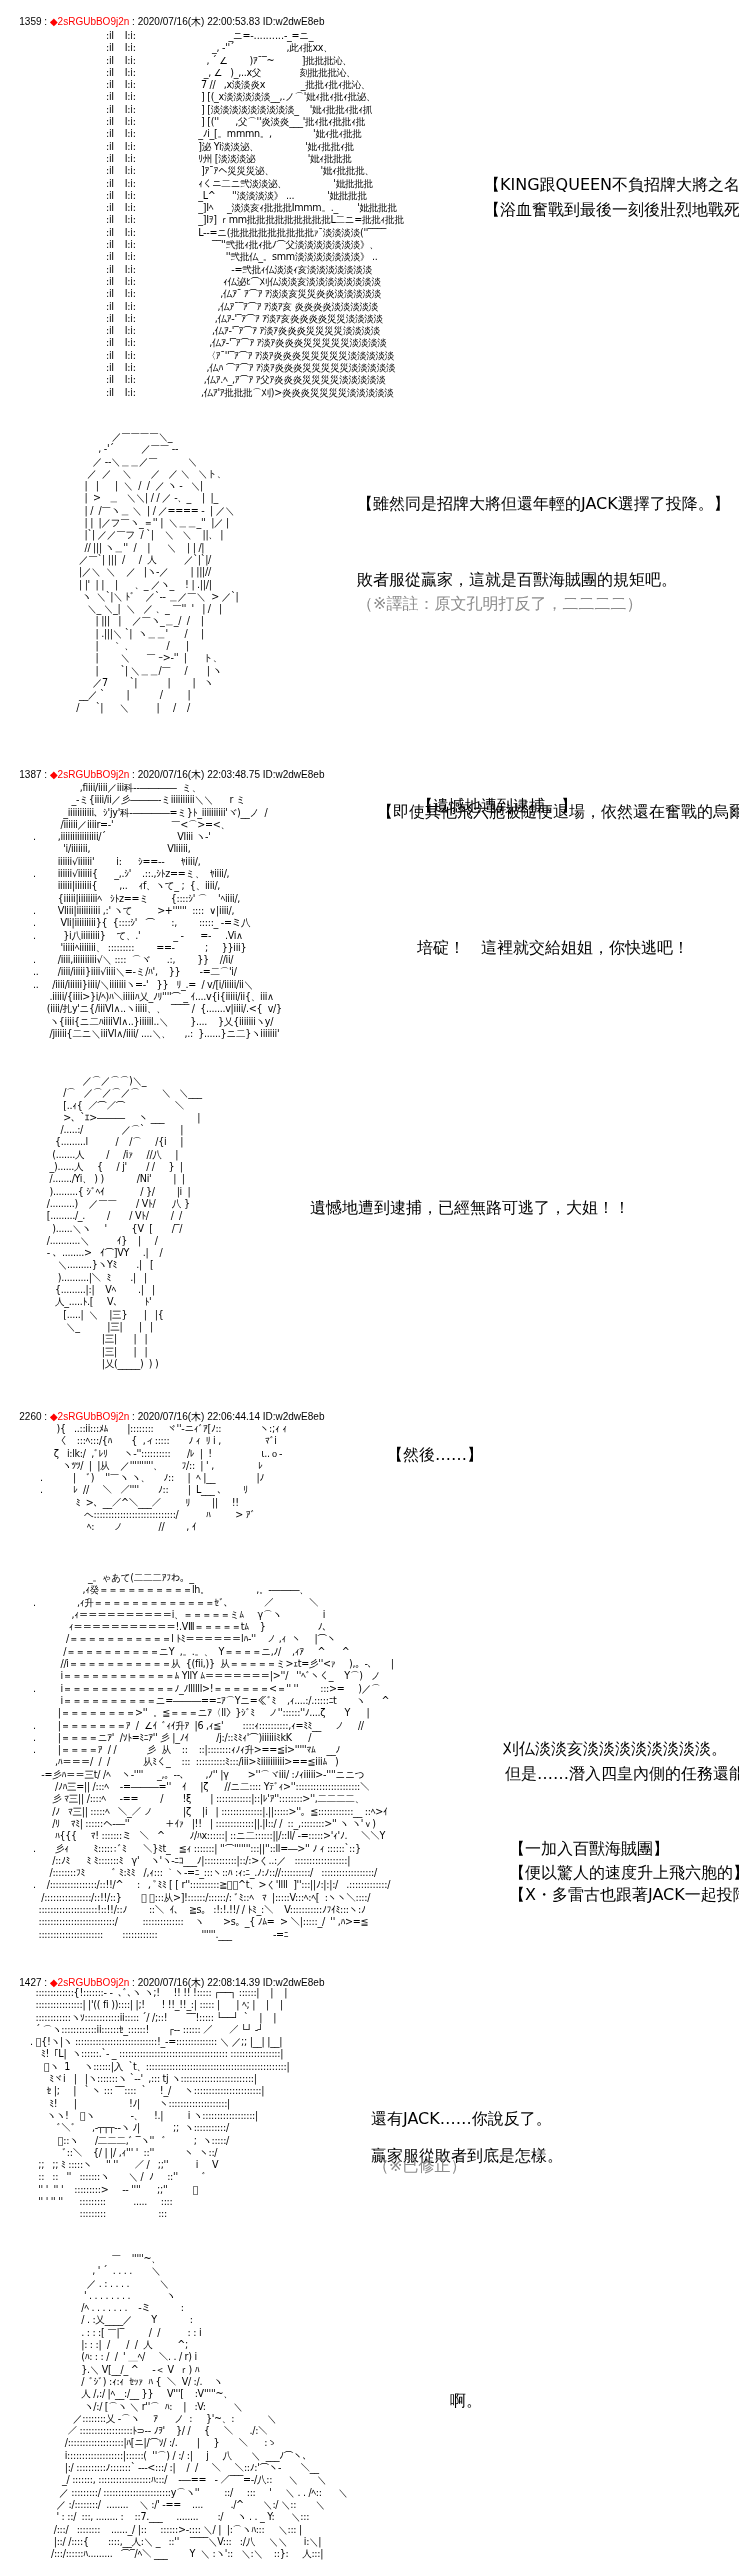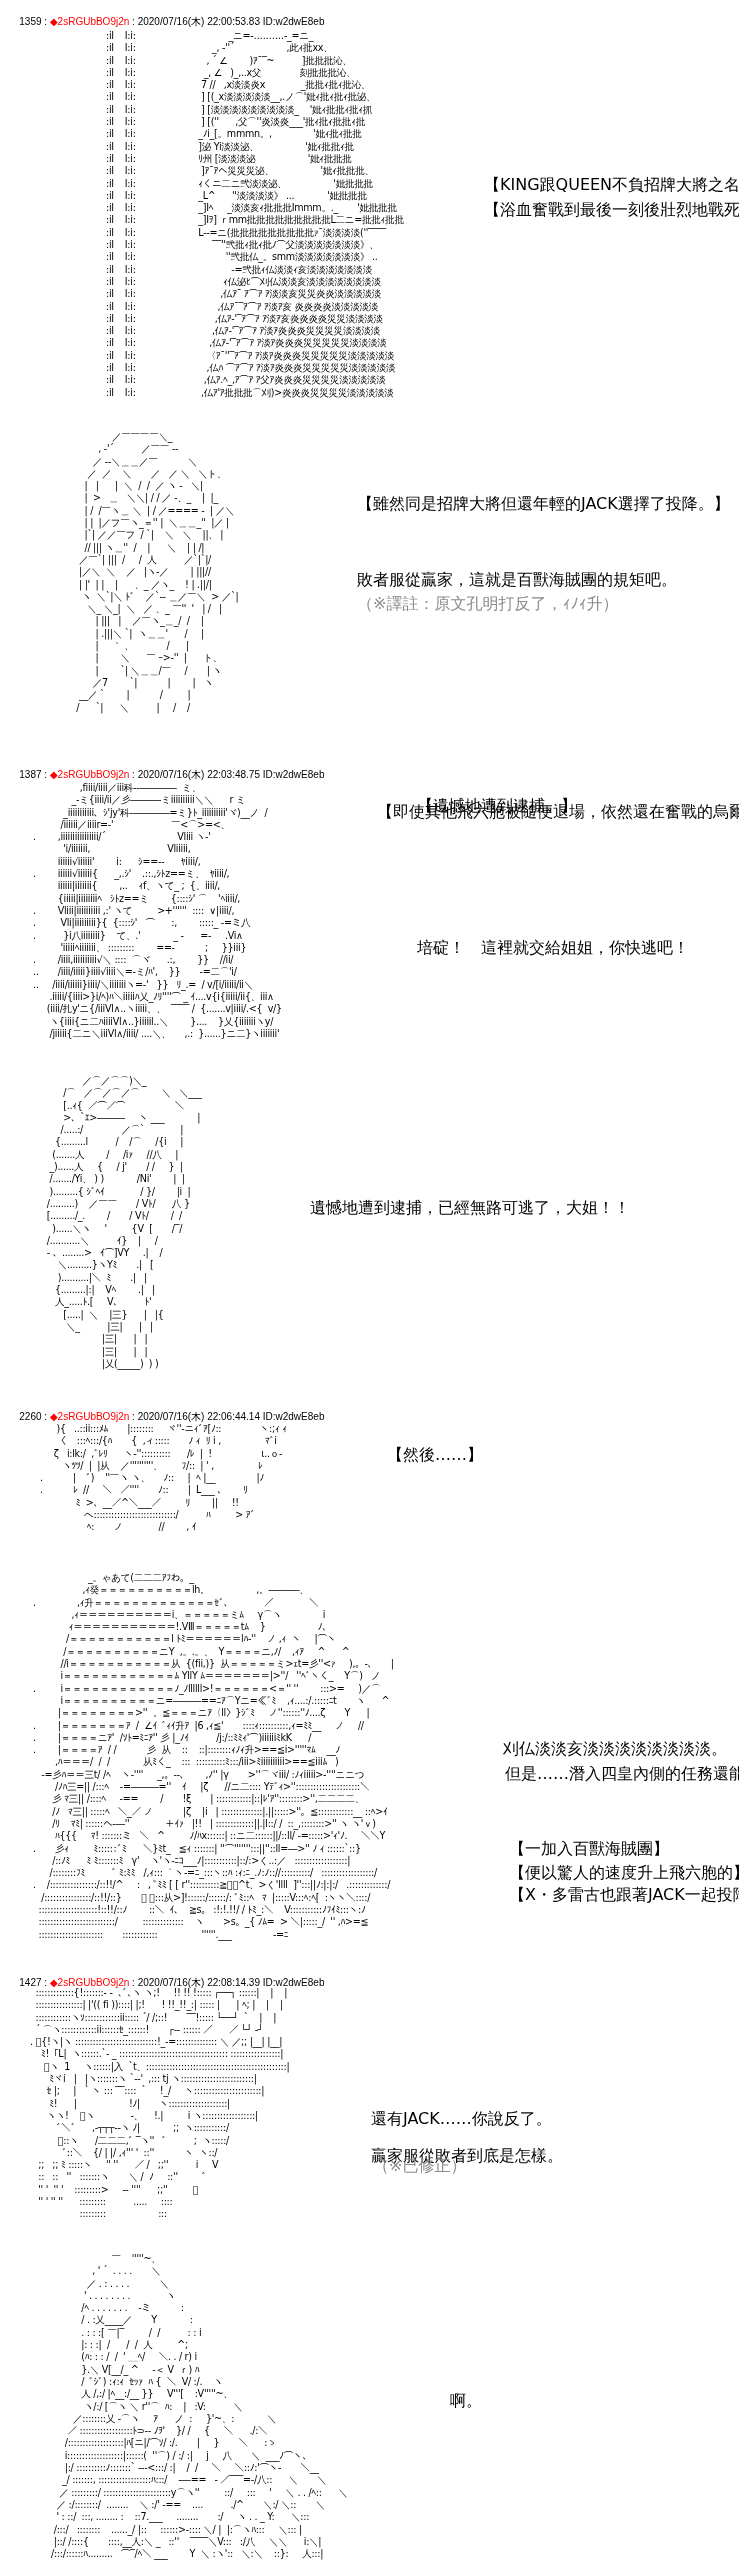--- a/index.html
+++ b/index.html
@@ -109,21 +109,21 @@
           | |||   |    ／￣ヽ_＿_/  /    |
           | .|||＼ `|  ヽ＿＿'      /     |
           |     ｀ 、            /      |
           |        ＼      ￣ ｰ&gt;-''  |      ト、
           |        `| ＼＿＿/￣     /       | ヽ
          ／7        `|           |        |   ヽ
     __／ `        |           /         |
    /      `|      ＼          |     /    /</div>
   <div class="line" style="left:357px; top:498px;">【雖然同是招牌大將但還年輕的JACK選擇了投降。】</div>
   <div class="line" style="left:357px; top:574px;">敗者服從贏家，這就是百獸海賊團的規矩吧。</div>
-  <div class="line note" style="left:357px; top:598px;">（※譯註：原文孔明打反了，ｨﾉｨ升）</div>
+  <div class="line note" style="left:357px; top:598px;">（※譯註：原文孔明打反了，二二二二）</div>
 </div>
 
 <div>
   <div class="post-header" style="top:757px;">
     <span class="num">1387</span><span> : </span><span class="trip">◆2sRGUbBO9j2n</span><span> : </span><span>2020/07/16(木) 22:03:48.75</span><span> </span><span>ID:w2dwE8eb</span>
   </div>
   <div class="art" style="left:33px; top:782px; width:316px; height:260px;">                 ,fiiii/iiii／iii科-‐――――  ミ、
               _‐ミ{iiii/ii／彡―――‐ミiiiiiiiiii＼＼      r ミ
            _iiiiiiiiiii、ｼ'jy'科‐――――=ミ}ﾄ_iiiiiiiiii'ヾ)__ノ  /
           /iiiiii／iiiir=‐'                     ￣&lt;⌒&gt;=&lt;、

